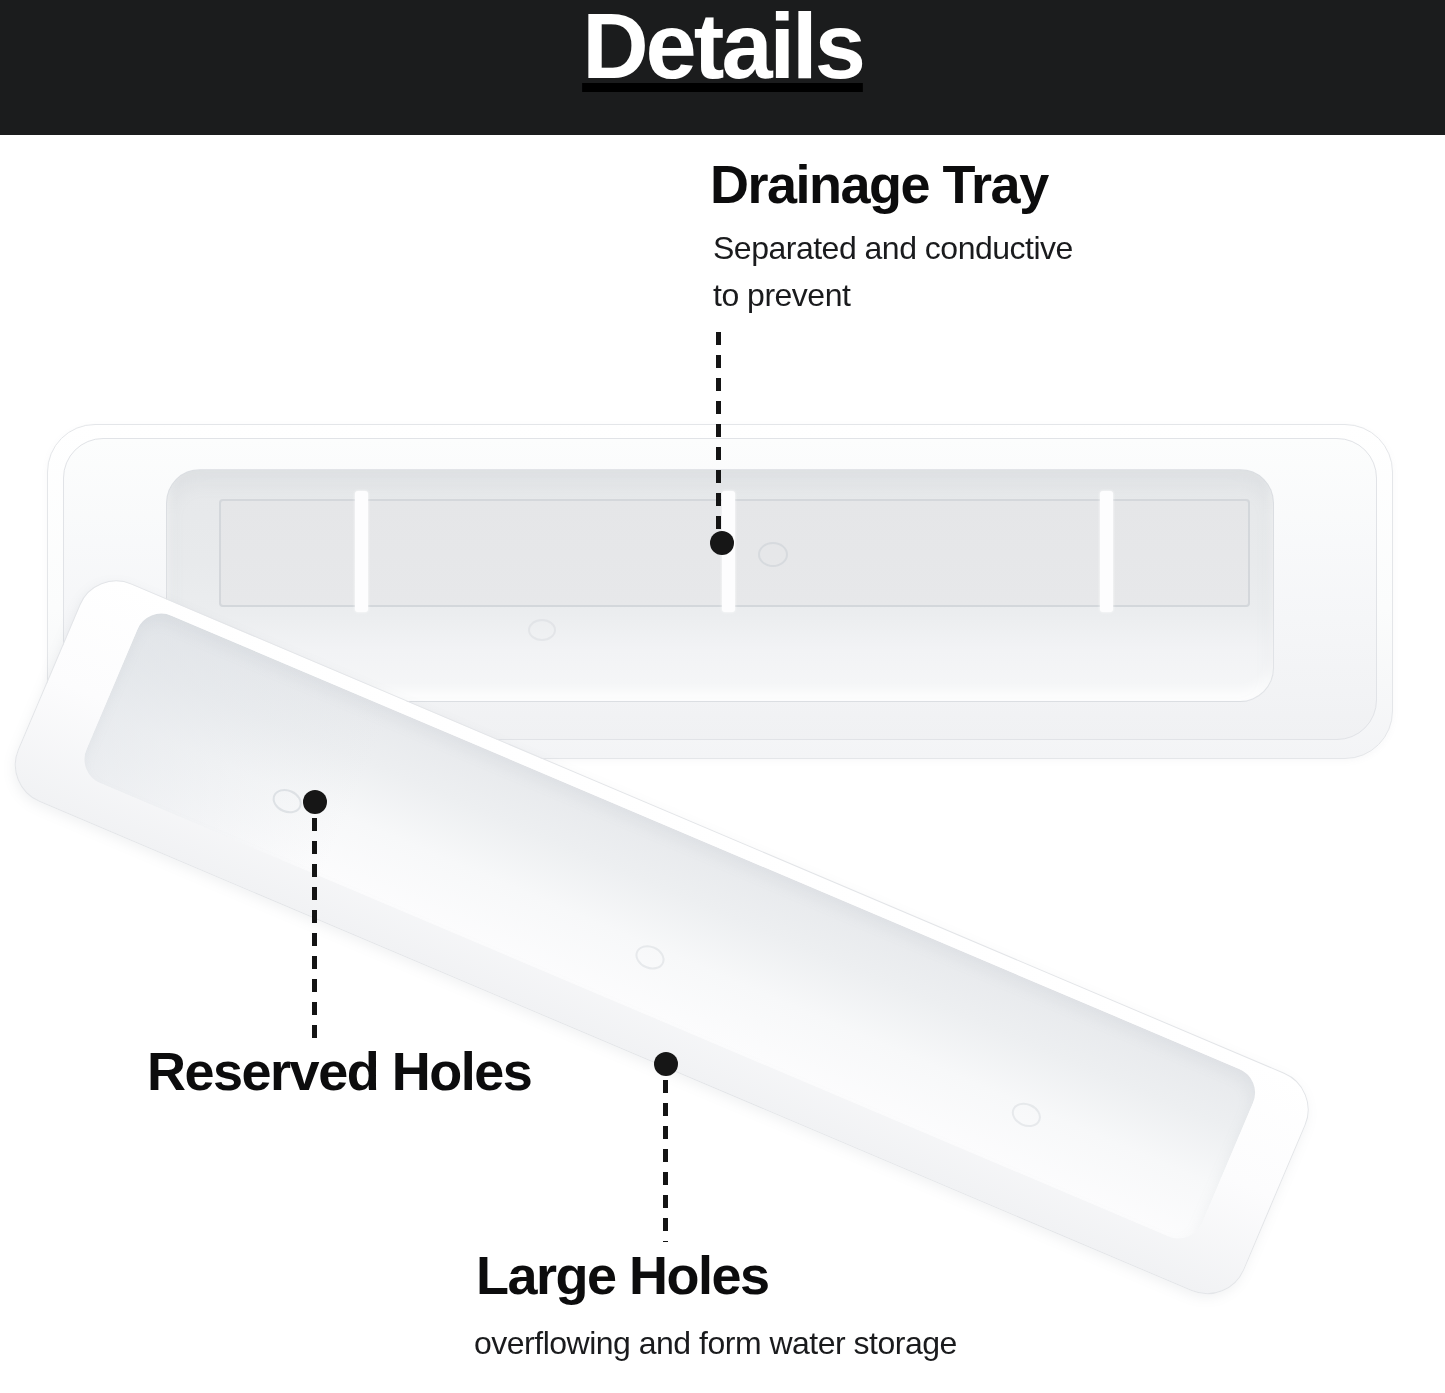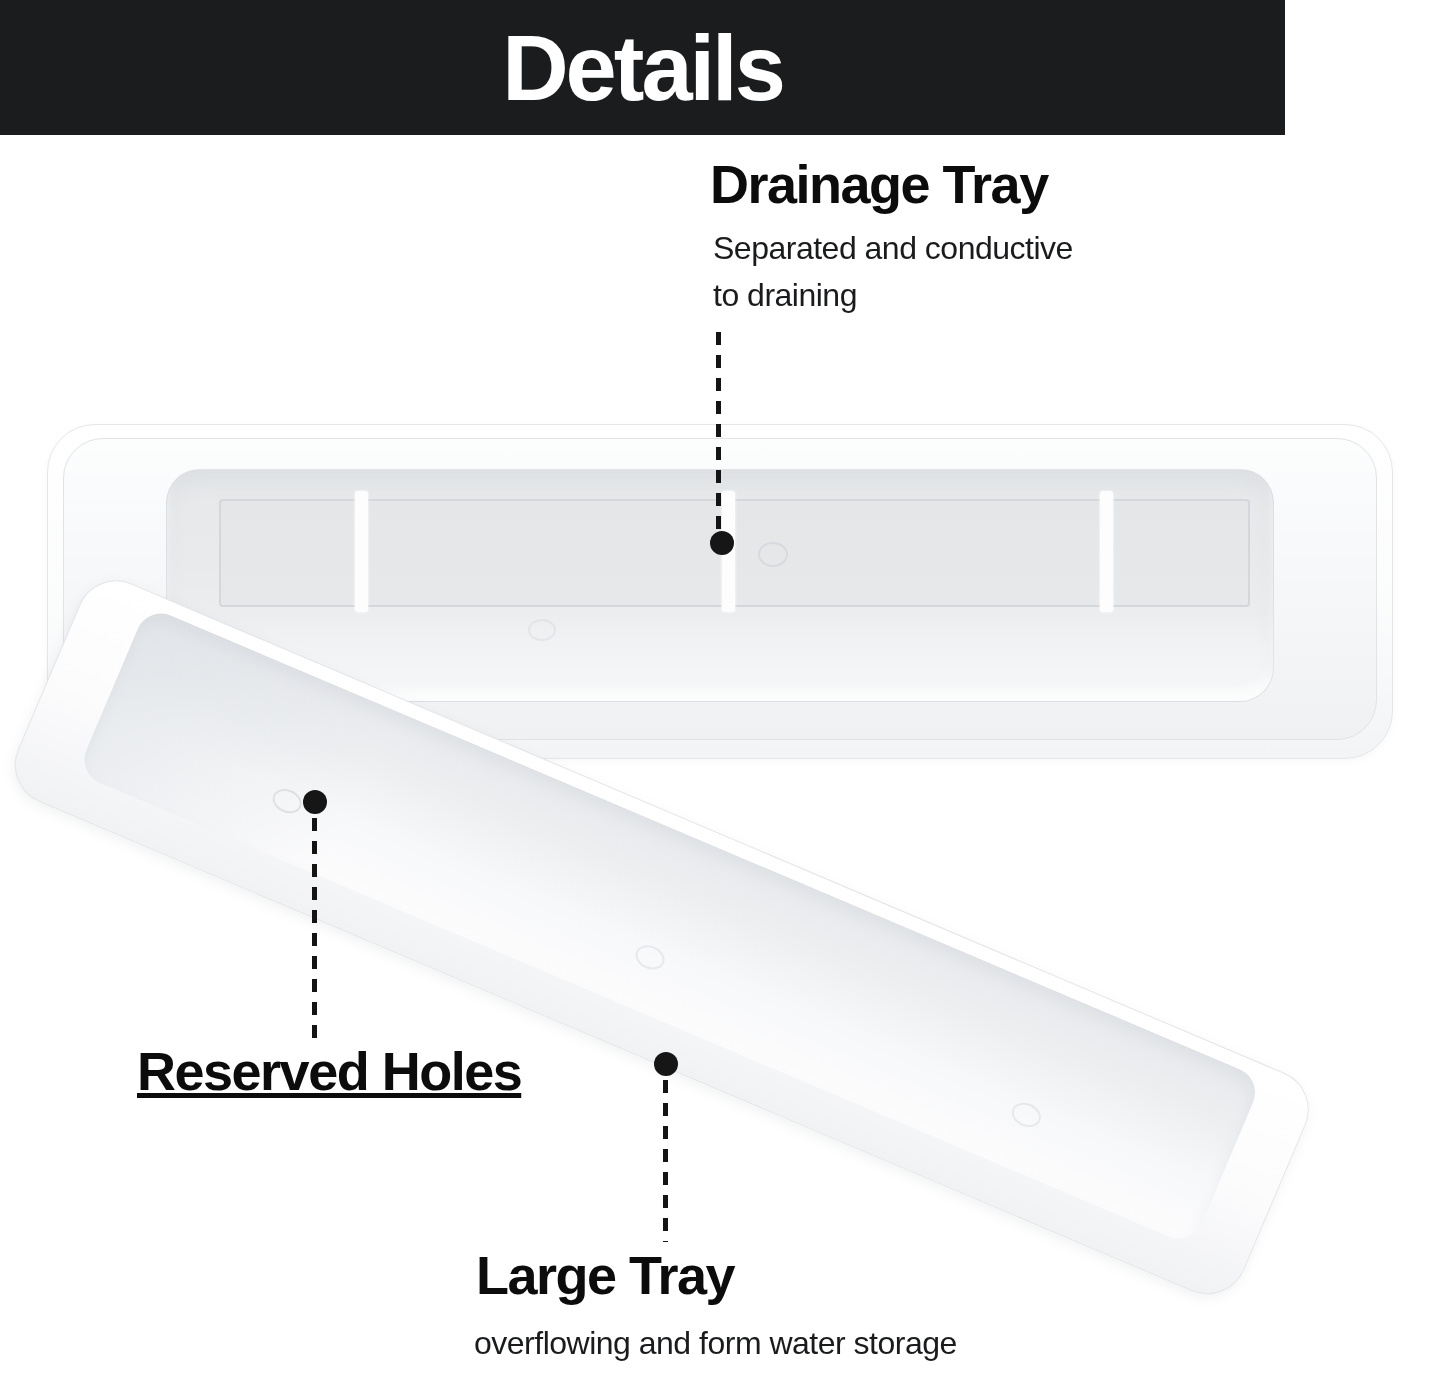--- a/index.html
+++ b/index.html
@@ -2,22 +2,22 @@
 <html><head>
 <meta charset="utf-8">
 <style>
   html,body{margin:0;padding:0;background:#ffffff;}
   .stage{
     position:relative;width:1445px;height:1393px;overflow:hidden;background:#ffffff;
     font-family:"Liberation Sans","DejaVu Sans",sans-serif;
   }
   
   .header{
-    position:absolute;left:0;top:0;width:1285px;height:135px;background:#1b1c1d;
-    display:flex;align-items:center;justify-content:center;
+    position:absolute;left:0;top:0;width:1445px;height:135px;background:#1b1c1d;
+    display:flex;justify-content:center;text-decoration:underline;
   }
   .header .title{
     color:#ffffff;font-size:92px;font-weight:700;letter-spacing:-3px;line-height:1;
   }
   
   .callout-title{
     position:absolute;color:#0c0c0d;font-size:54px;font-weight:700;letter-spacing:-1.5px;
     line-height:1.1;white-space:nowrap;z-index:30;
   }
   .callout-desc{
@@ -103,34 +103,34 @@
     <div class="tray-floor"></div>
     <div class="dimple" style="left:252px;top:127px;width:26px;height:19px;"></div>
     <div class="dimple" style="left:647px;top:129px;width:26px;height:19px;border-color:rgba(205,210,216,0.4);"></div>
     <div class="dimple" style="left:1055px;top:127px;width:26px;height:19px;border-color:rgba(205,210,216,0.4);"></div>
   </div>
 
   <div>
     <div class="callout-title" style="left:710px;top:155px;">Drainage Tray</div>
     <div class="callout-desc" style="left:713px;top:225px;">
       <span>Separated and conductive</span>
-      <span>to draining</span>
+      <span>to prevent</span>
     </div>
     <div class="dash-line" style="left:716px;top:332px;height:205px;"></div>
     <div class="dot" style="left:710px;top:531px;"></div>
   </div>
 
   <div>
     <div class="dot" style="left:303px;top:790px;"></div>
     <div class="dash-line" style="left:312px;top:818px;height:222px;"></div>
-    <div class="callout-title" style="left:137px;top:1042px;text-decoration:underline;">Reserved Holes</div>
+    <div class="callout-title" style="left:147px;top:1042px;">Reserved Holes</div>
   </div>
 
   <div>
     <div class="dot" style="left:654px;top:1052px;"></div>
     <div class="dash-line" style="left:663px;top:1080px;height:162px;"></div>
-    <div class="callout-title" style="left:476px;top:1246px;">Large Tray</div>
+    <div class="callout-title" style="left:476px;top:1246px;">Large Holes</div>
     <div class="callout-desc" style="left:474px;top:1320px;">
       <span>overflowing and form water storage</span>
     </div>
   </div>
 
 </div>
 
 </body></html>

